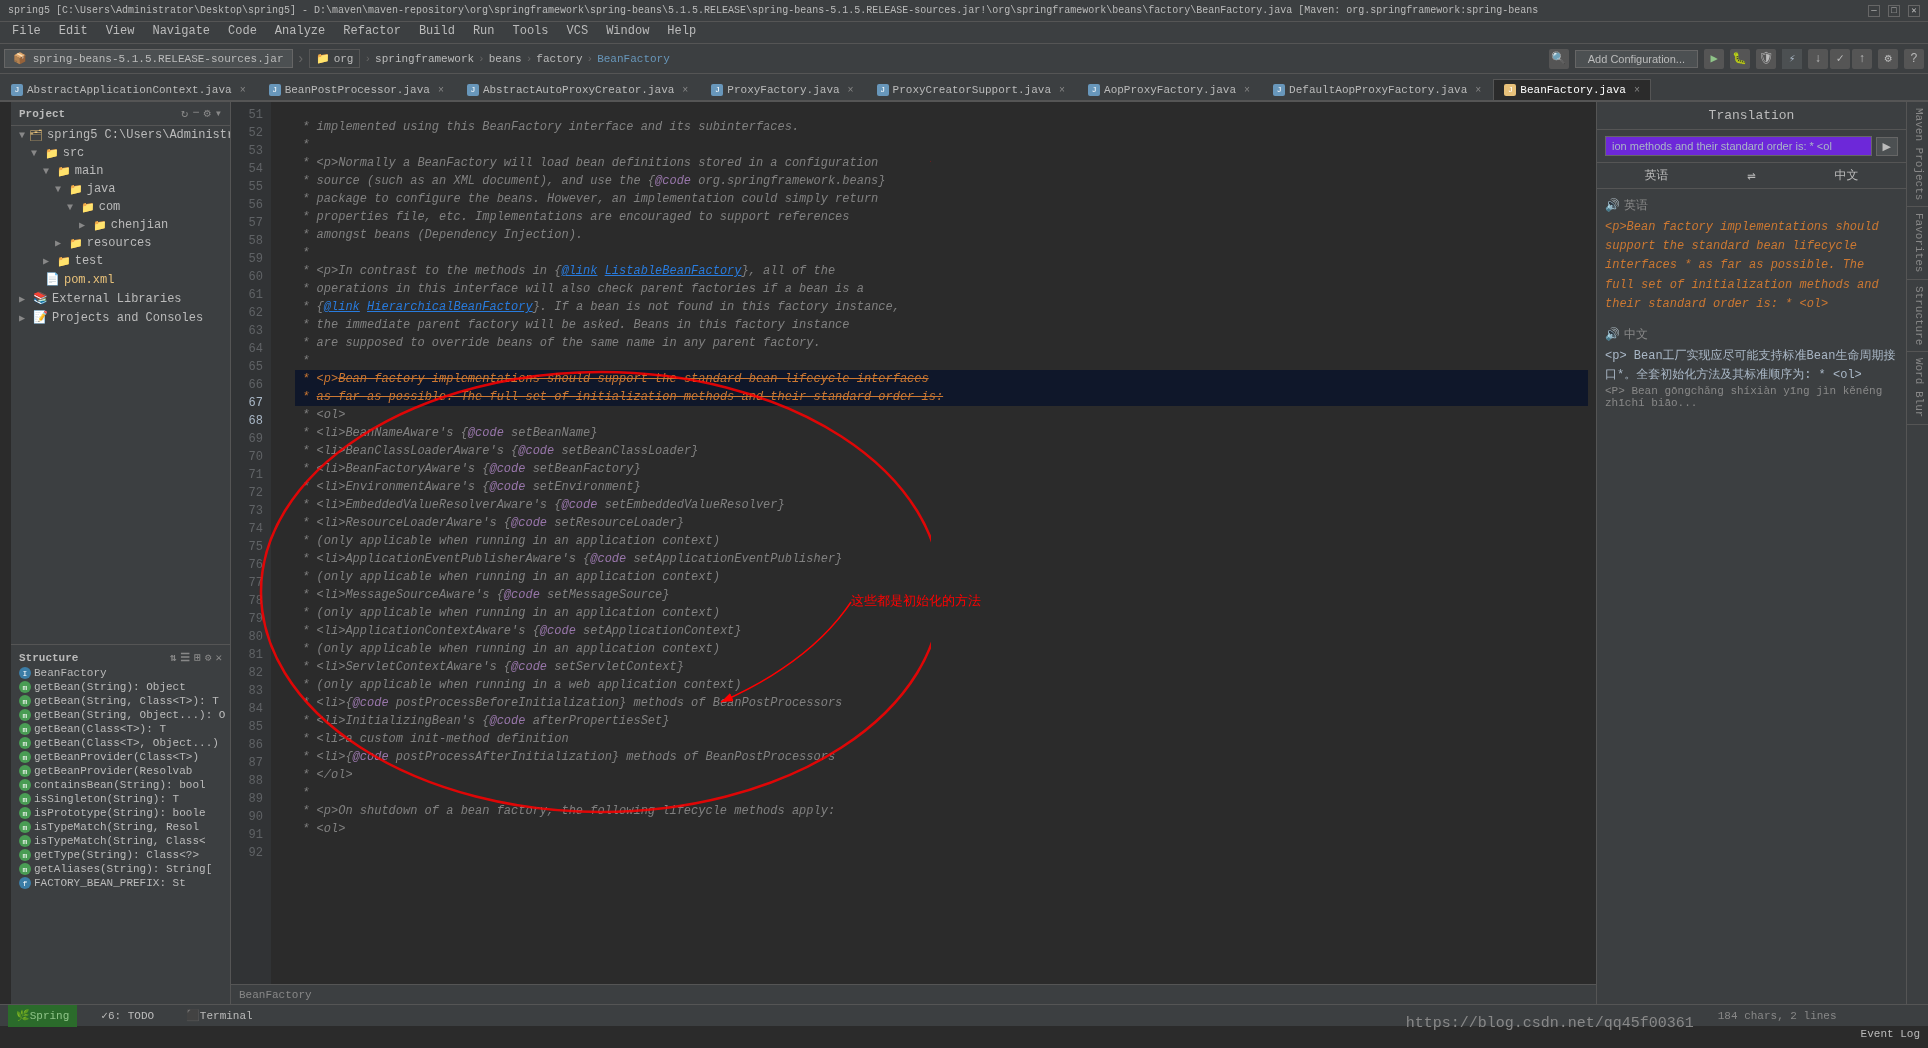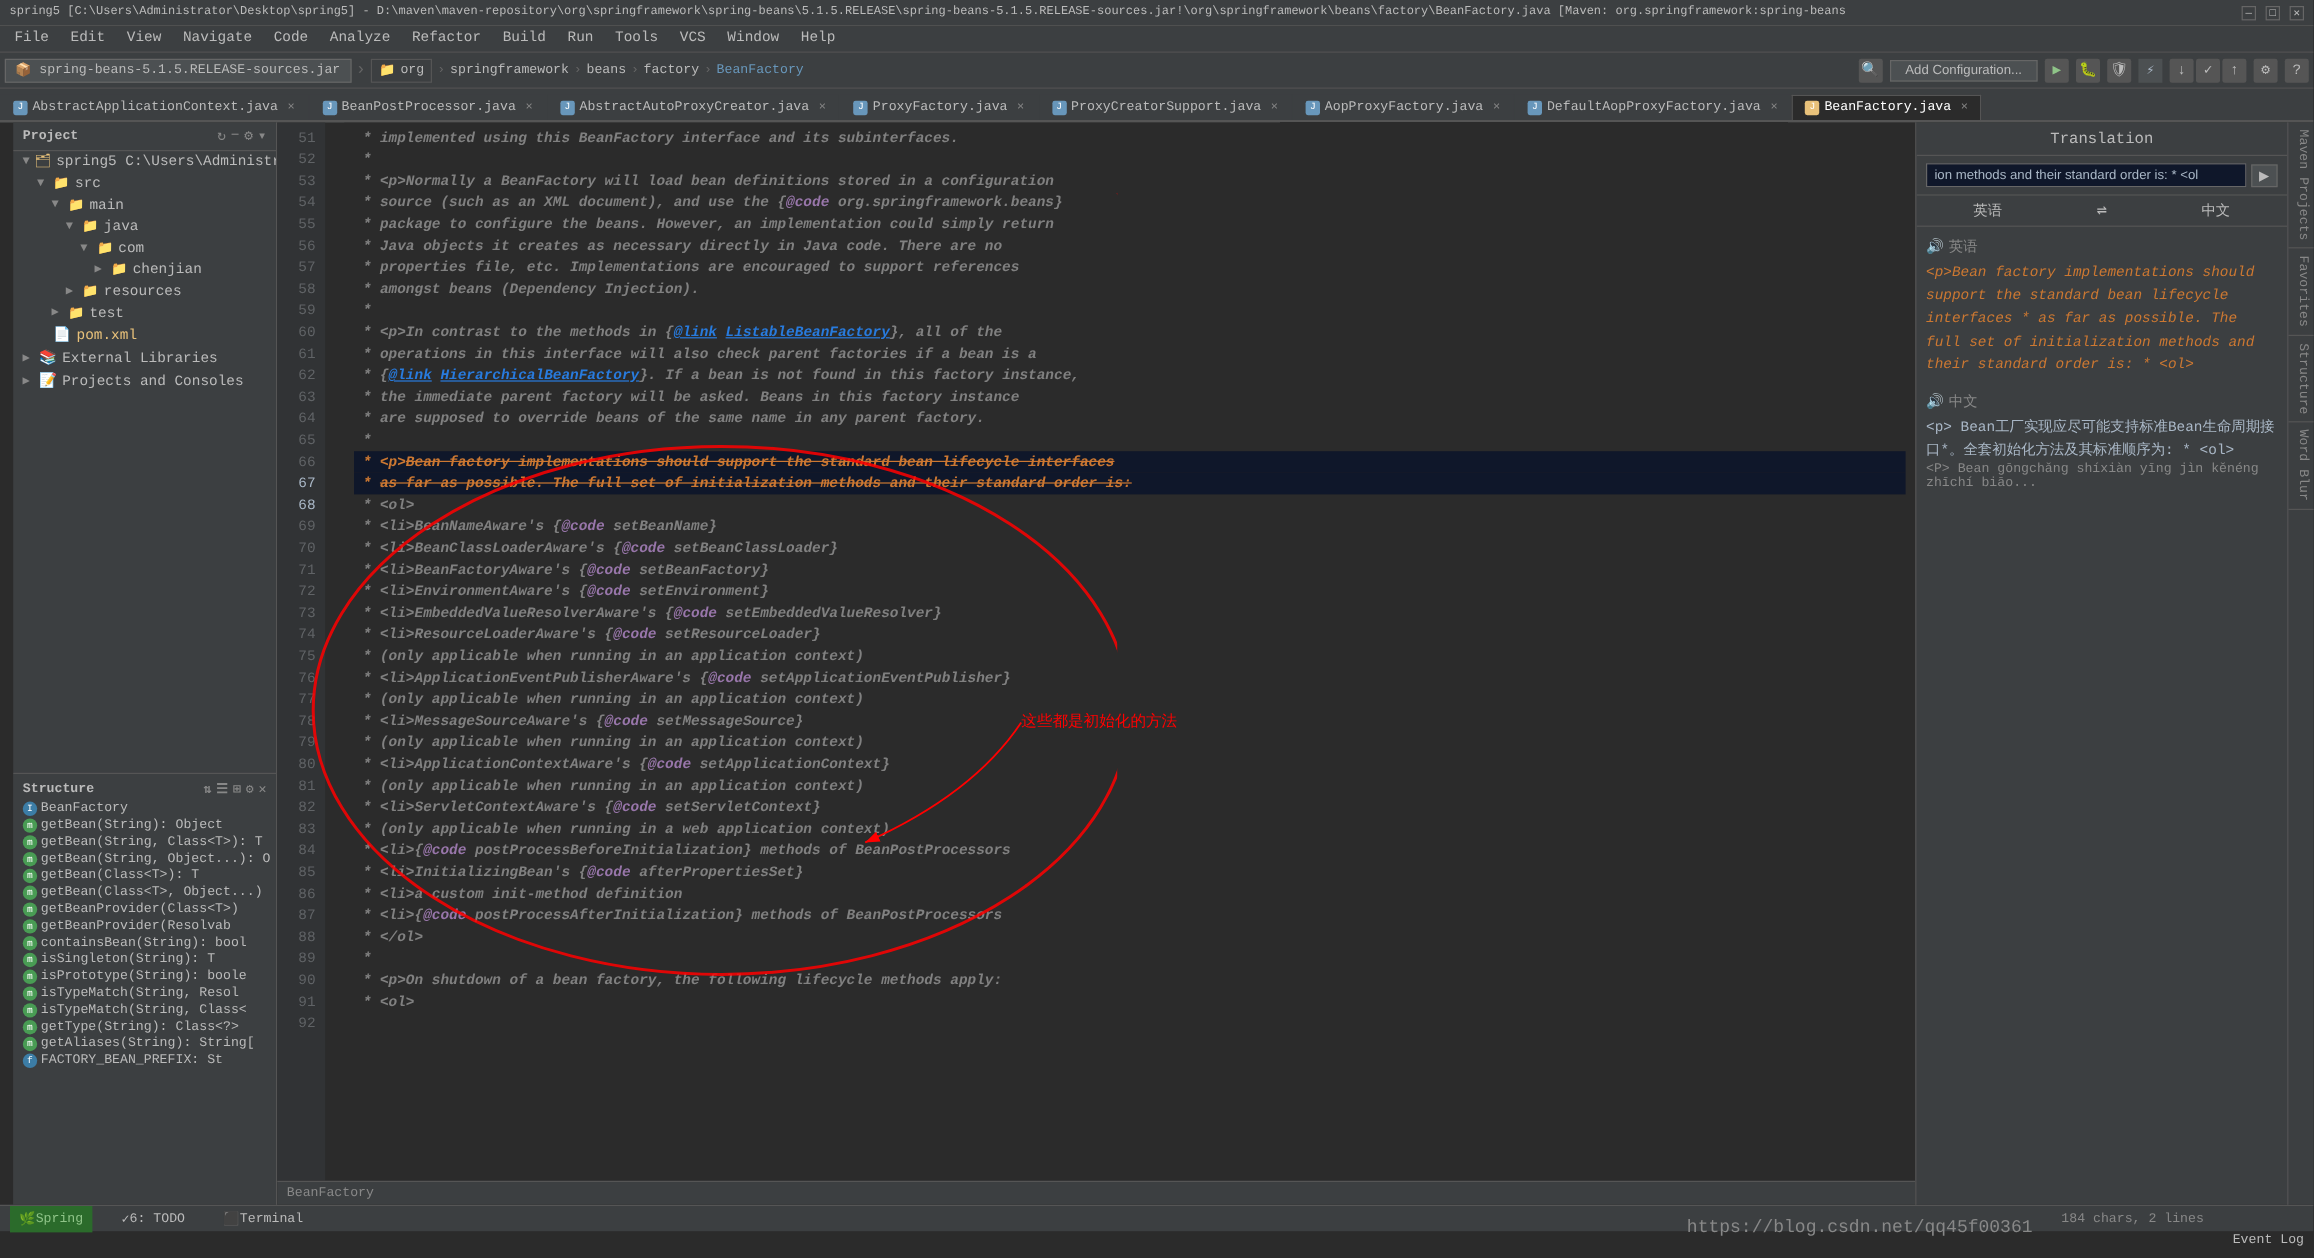--- a/index.html
+++ b/index.html
@@ -54,21 +54,21 @@
     .struct-item { padding: 1px 4px; color: #bbbbbb; white-space: nowrap; overflow: hidden; text-overflow: ellipsis; cursor: pointer; display: flex; align-items: center; gap: 3px; }
     .struct-icon { width: 12px; height: 12px; border-radius: 50%; display: inline-flex; align-items: center; justify-content: center; font-size: 8px; color: white; flex-shrink: 0; }
     .icon-green { background: #499c54; }
     .icon-blue { background: #3c7da6; }
 
     
     #editor-area { flex: 1; display: flex; flex-direction: column; overflow: hidden; position: relative; }
     #code-container { display: flex; flex: 1; overflow: hidden; gap: 16px; }
     #line-numbers { width: 40px; background: #313335; padding: 4px 0; text-align: right; padding-right: 8px; font-size: 12px; color: #606366; overflow: hidden; flex-shrink: 0; }
     .line-num { line-height: 18px; display: block; }
-    #code-content { flex: 1; padding: 4px 8px; overflow: auto; background: #2b2b2b; font-size: 12px; line-height: 18px; font-weight: bold; }
+    #code-content { flex: 1; padding: 16px 8px; overflow: auto; background: #2b2b2b; font-size: 12px; line-height: 18px; }
     .code-line { white-space: pre; display: flex; align-items: flex-start; }
     .code-line.highlighted { background: #0f172a; }
     .comment { color: #808080; font-style: italic; }
     .link-tag { color: #287bde; text-decoration: underline; cursor: pointer; }
     .code-tag { color: #9876aa; }
 
     
     #status-bar { background: #3c3f41; height: 22px; display: flex; align-items: center; padding: 0 8px; border-top: 1px solid #555; font-size: 11px; color: #bbbbbb; gap: 16px; }
     .status-tab { background: #2b6b2b; padding: 0 8px; height: 22px; display: flex; align-items: center; cursor: pointer; color: #8fc488; }
     .status-tab2 { padding: 0 8px; height: 22px; display: flex; align-items: center; cursor: pointer; }
@@ -405,21 +405,20 @@
         <span class="line-num">91</span>
         <span class="line-num">92</span>
       </div>
 
       <div id="code-content">
         <div class="code-line"><span class="comment"> * implemented using this BeanFactory interface and its subinterfaces.</span></div>
         <div class="code-line"><span class="comment"> *</span></div>
         <div class="code-line"><span class="comment"> * &lt;p&gt;Normally a BeanFactory will load bean definitions stored in a configuration</span></div>
         <div class="code-line"><span class="comment"> * source (such as an XML document), and use the {<span class="code-tag">@code</span> org.springframework.beans}</span></div>
         <div class="code-line"><span class="comment"> * package to configure the beans. However, an implementation could simply return</span></div>
-        <div class="code-line"><span class="comment"> * Java objects it creates as necessary directly in Java code. There are no</span></div>
         <div class="code-line"><span class="comment"> * properties file, etc. Implementations are encouraged to support references</span></div>
         <div class="code-line"><span class="comment"> * amongst beans (Dependency Injection).</span></div>
         <div class="code-line"><span class="comment"> *</span></div>
         <div class="code-line"><span class="comment"> * &lt;p&gt;In contrast to the methods in {<span class="link-tag">@link</span> <span style="color:#287bde;text-decoration:underline;">ListableBeanFactory</span>}, all of the</span></div>
         <div class="code-line"><span class="comment"> * operations in this interface will also check parent factories if a bean is a</span></div>
         <div class="code-line"><span class="comment"> * {<span class="link-tag">@link</span> <span style="color:#287bde;text-decoration:underline;">HierarchicalBeanFactory</span>}. If a bean is not found in this factory instance,</span></div>
         <div class="code-line"><span class="comment"> * the immediate parent factory will be asked. Beans in this factory instance</span></div>
         <div class="code-line"><span class="comment"> * are supposed to override beans of the same name in any parent factory.</span></div>
         <div class="code-line"><span class="comment"> *</span></div>
         <div class="code-line highlighted"><span class="comment" style="color:#cc7832;font-style:italic;"> * &lt;p&gt;<span style="text-decoration:line-through;">Bean factory implementations should support the standard bean lifecycle interfaces</span></span></div>
@@ -476,21 +475,21 @@
 
     <div style="background:#3c3f41;height:20px;display:flex;align-items:center;padding:0 8px;border-top:1px solid #555;font-size:11px;color:#888;">
       <span>BeanFactory</span>
     </div>
   </div>
 
   <div id="translation-panel">
     <div id="trans-title">Translation</div>
 
     <div id="trans-input-area">
-      <input id="trans-input" type="text" style="flex: 1 1 0%; background: #0f172a; border: 1px solid rgb(102, 102, 102); color: rgb(169, 183, 198); padding: 3px 6px; font-size: 11px;" value="ion methods and their standard order is: * &lt;ol">
+      <input id="trans-input" type="text" style="flex: 1 1 0%; background: #6d28d9; border: 1px solid rgb(102, 102, 102); color: rgb(169, 183, 198); padding: 3px 6px; font-size: 11px;" value="ion methods and their standard order is: * &lt;ol">
       <button class="trans-copy-btn">▶</button>
     </div>
 
     <div id="trans-lang-bar">
       <span style="cursor:pointer;color:#bbbbbb;">英语</span>
       <span class="trans-swap">⇌</span>
       <span style="cursor:pointer;color:#bbbbbb;">中文</span>
     </div>
 
     <div id="trans-content">

